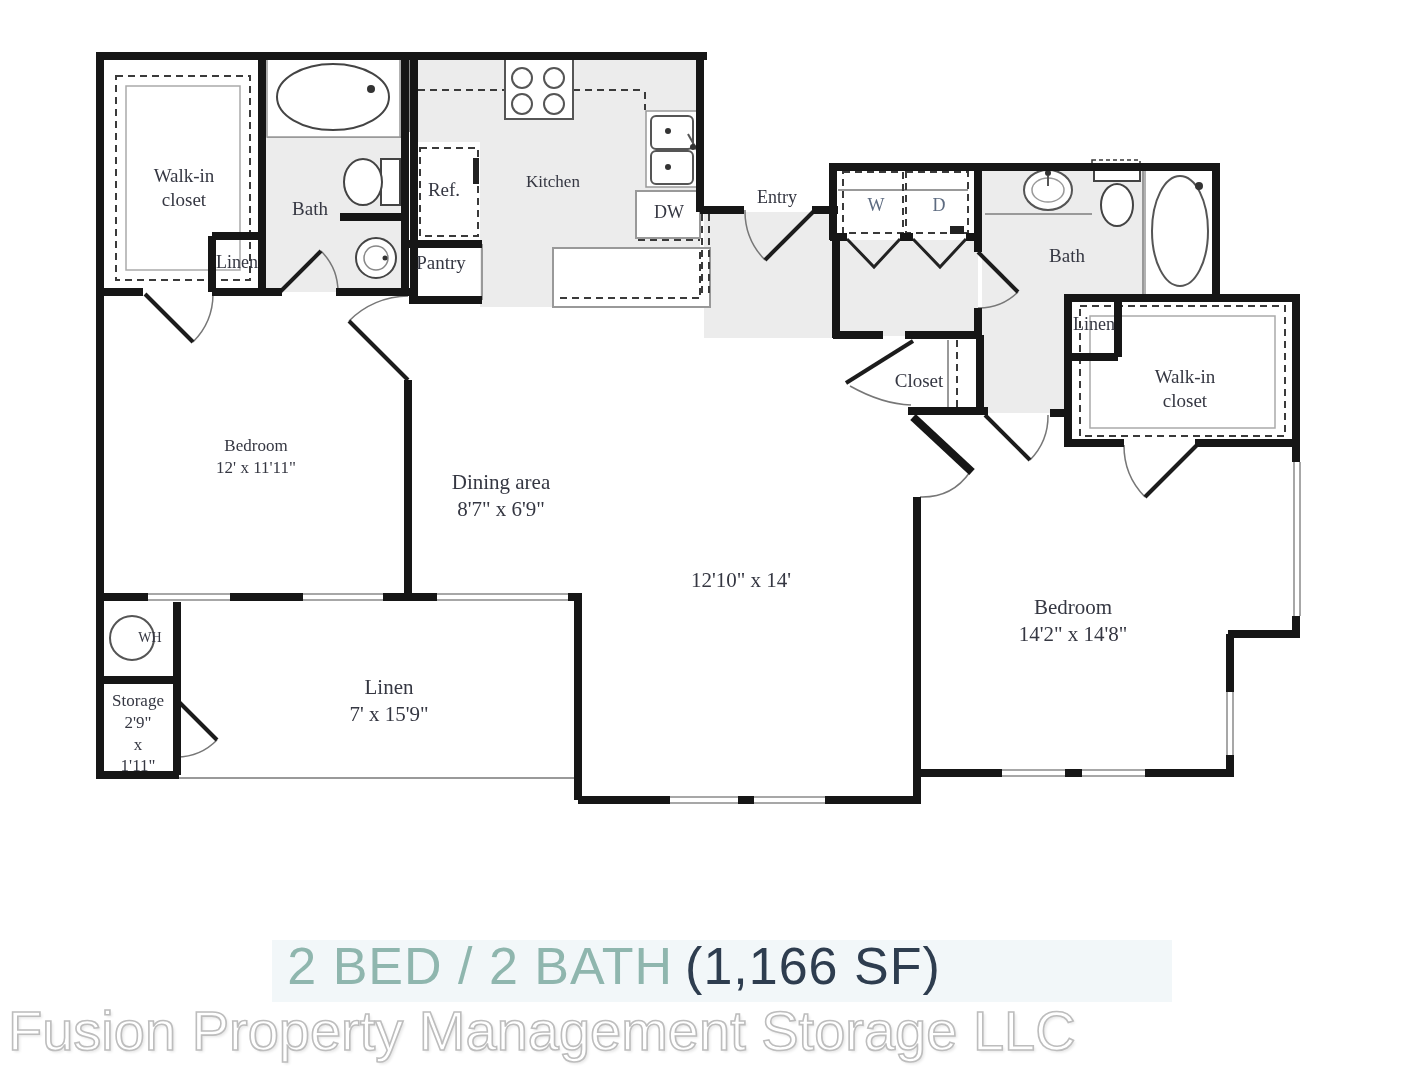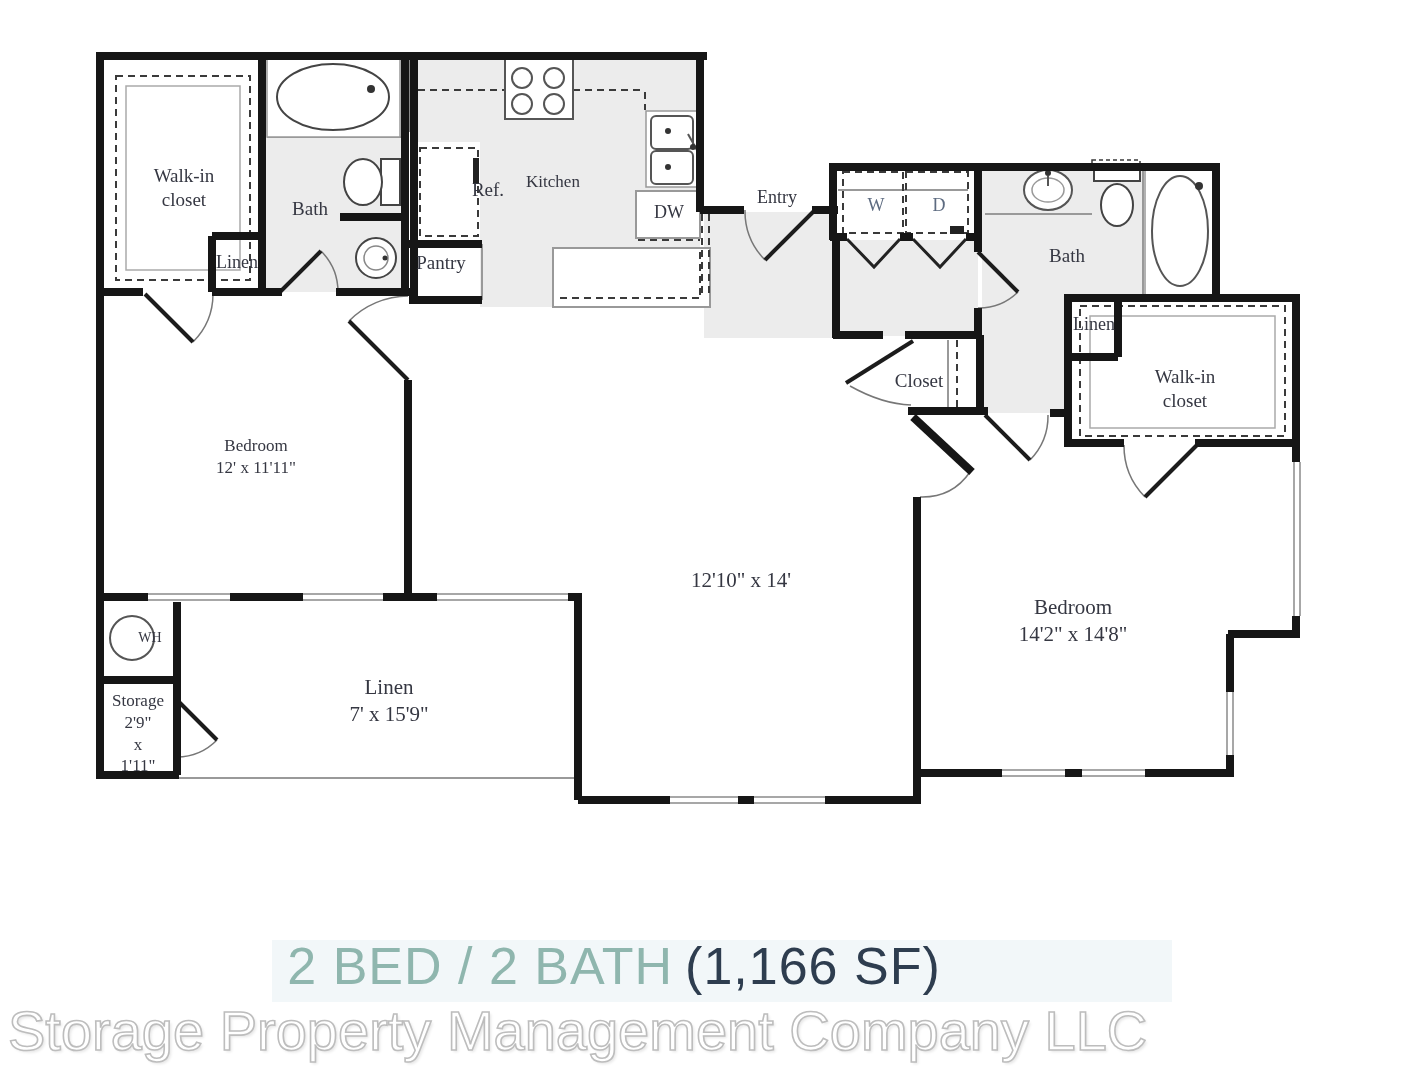--- a/index.html
+++ b/index.html
@@ -230,21 +230,21 @@
 
   <div class="lbl sz19" style="left:184px;top:188px;width:100px;">
       <div class="nm">Walk-in closet</div>
     </div>
   <div class="lbl sz18" style="left:237px;top:263px;width:80px;">
       <div class="nm">Linen</div>
     </div>
   <div class="lbl sz19" style="left:310px;top:209px;">
       <div class="nm">Bath</div>
     </div>
-  <div class="lbl sz19" style="left:444px;top:190px;margin-left:44px;">
+  <div class="lbl sz19" style="left:444px;top:190px;">
       <div class="nm">Ref.</div>
     </div>
   <div class="lbl sz19" style="left:441px;top:263px;">
       <div class="nm">Pantry</div>
     </div>
   <div class="lbl sz22" style="left:553px;top:182px;">
       <div class="nm">Kitchen</div>
     </div>
   <div class="lbl sz18" style="left:669px;top:213px;">
       <div class="nm">DW</div>
@@ -266,20 +266,24 @@
     </div>
   <div class="lbl sz19" style="left:1185px;top:389px;width:100px;">
       <div class="nm">Walk-in closet</div>
     </div>
   <div class="lbl sz19" style="left:919px;top:381px;width:90px;">
       <div class="nm">Closet</div>
     </div>
   <div class="lbl sz22" style="left:256px;top:457px;width:220px;">
       <div class="nm">Bedroom</div>
       <div class="dm">12' x 11'11"</div>
+    </div>
+  <div class="lbl sz21" style="left:501px;top:496px;width:220px;">
+      <div class="nm">Dining area</div>
+      <div class="dm">8'7" x 6'9"</div>
     </div>
   <div class="lbl sz21" style="left:741px;top:580px;width:240px;">
       <div class="dm">12'10" x 14'</div>
     </div>
   <div class="lbl sz21" style="left:1073px;top:621px;width:240px;">
       <div class="nm">Bedroom</div>
       <div class="dm">14'2" x 14'8"</div>
     </div>
   <div class="lbl sz14" style="left:132px;top:638px;">
       <div class="nm">WH</div>
@@ -292,15 +296,15 @@
     </div>
   <div class="lbl sz21" style="left:389px;top:701px;width:180px;">
       <div class="nm">Linen</div>
       <div class="dm">7' x 15'9"</div>
     </div>
 
   <div class="title-band"></div>
   <div class="footer-title">
     <span class="beds">2 BED / 2 BATH</span><span class="sqft">(1,166 SF)</span>
   </div>
-  <div class="watermark">Storage Property Management Company LLC</div>
+  <div class="watermark">Fusion Property Management Storage LLC</div>
 
 </div>
 
 </body></html>

